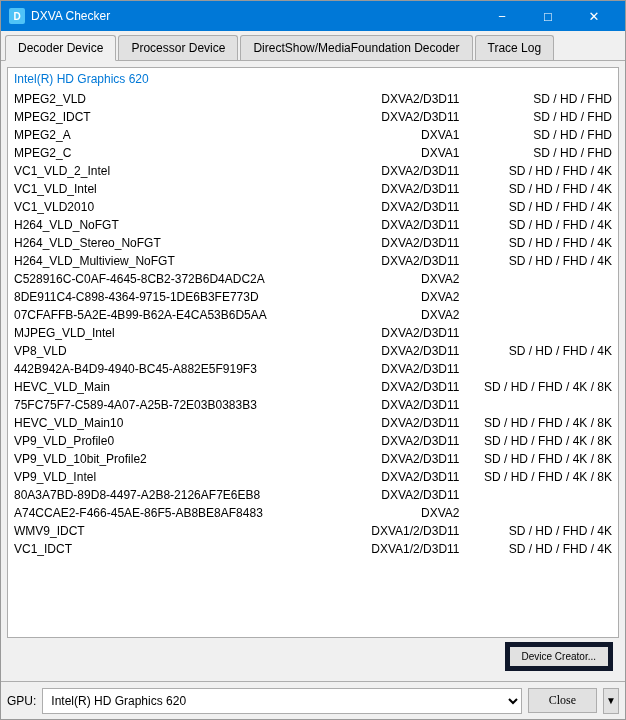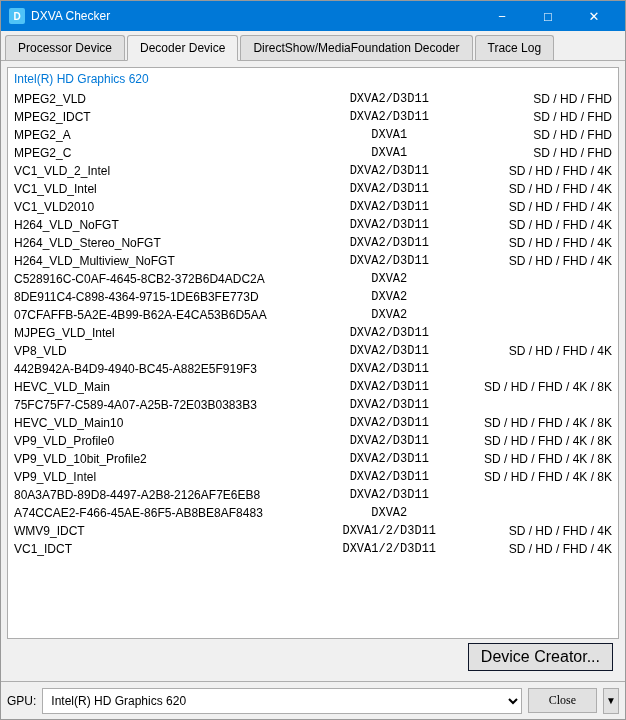--- a/index.html
+++ b/index.html
@@ -124,34 +124,34 @@
       width: 100%;
       border-collapse: collapse;
     }
     tr.data-row td {
       padding: 2px 6px;
       font-size: 12px;
       border: none;
       white-space: nowrap;
     }
     .col-name { width: 50%; }
-    .col-api { width: 25%; text-align: center; font-family: Liberation Mono, monospace; }
+    .col-api { width: 25%; text-align: right; }
     .col-res { width: 25%; text-align: right; }
     .bottom-bar {
       display: flex;
       justify-content: flex-end;
       padding: 4px 6px;
       flex-shrink: 0;
     }
     .device-creator-btn {
       padding: 4px 12px;
       background: #e1e1e1;
-      border: 1px solid #0f172a;
-      cursor: pointer;
-      font-size: 16px;
+      border: 5px solid #0f172a;
+      cursor: pointer;
+      font-size: 10px;
     }
     .footer {
       display: flex;
       align-items: center;
       padding: 4px 6px;
       background: #f0f0f0;
       border-top: 1px solid #adadad;
       gap: 6px;
       flex-shrink: 0;
       height: 38px;
@@ -198,25 +198,25 @@
       <span class="title-bar-title">DXVA Checker</span>
     </div>
     <div class="title-bar-controls">
       <button class="title-btn">−</button>
       <button class="title-btn">□</button>
       <button class="title-btn close">✕</button>
     </div>
   </div>
 
   <div class="tabs">
+    <div class="tab active">
+      <span>Decoder Device</span>
+    </div>
     <div class="tab">
       <span>Processor Device</span>
-    </div>
-    <div class="tab active">
-      <span>Decoder Device</span>
     </div>
     <div class="tab">
       <span>DirectShow/MediaFoundation Decoder</span>
     </div>
     <div class="tab">
       <span>Trace Log</span>
     </div>
   </div>
 
   <div class="content">

